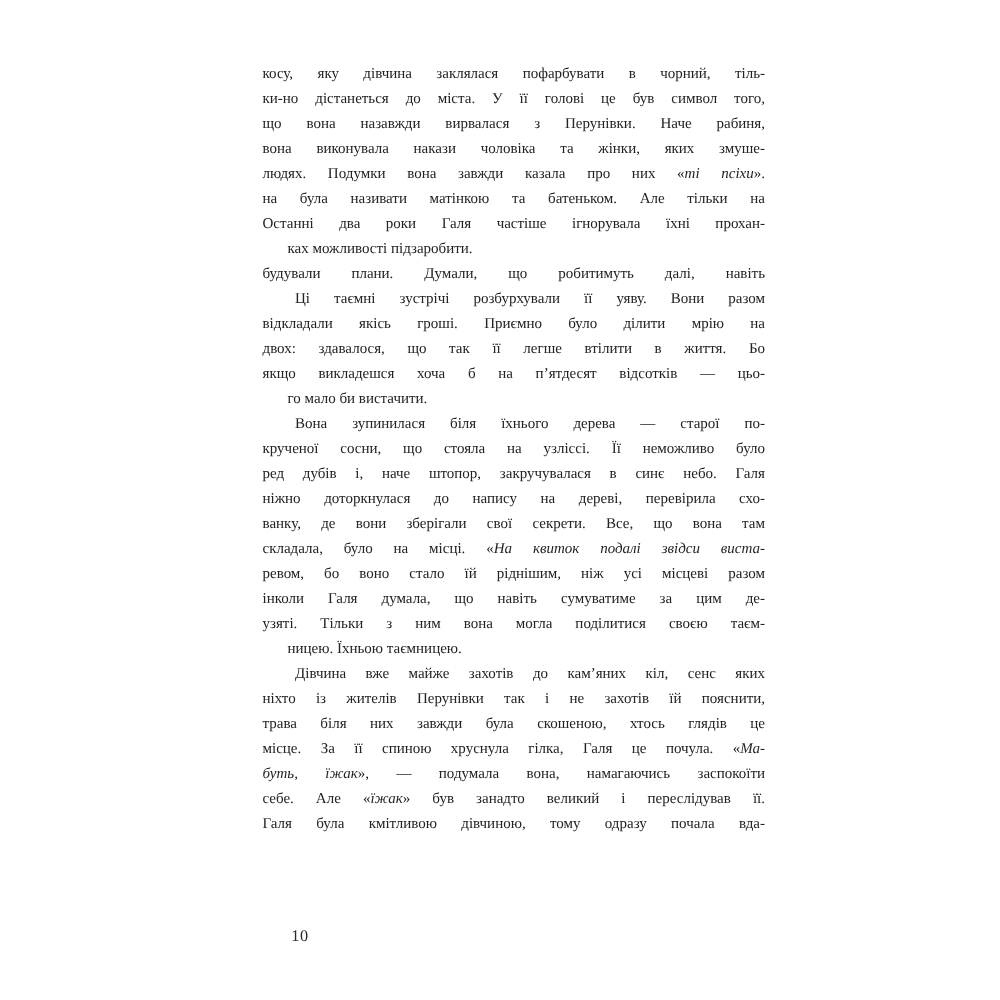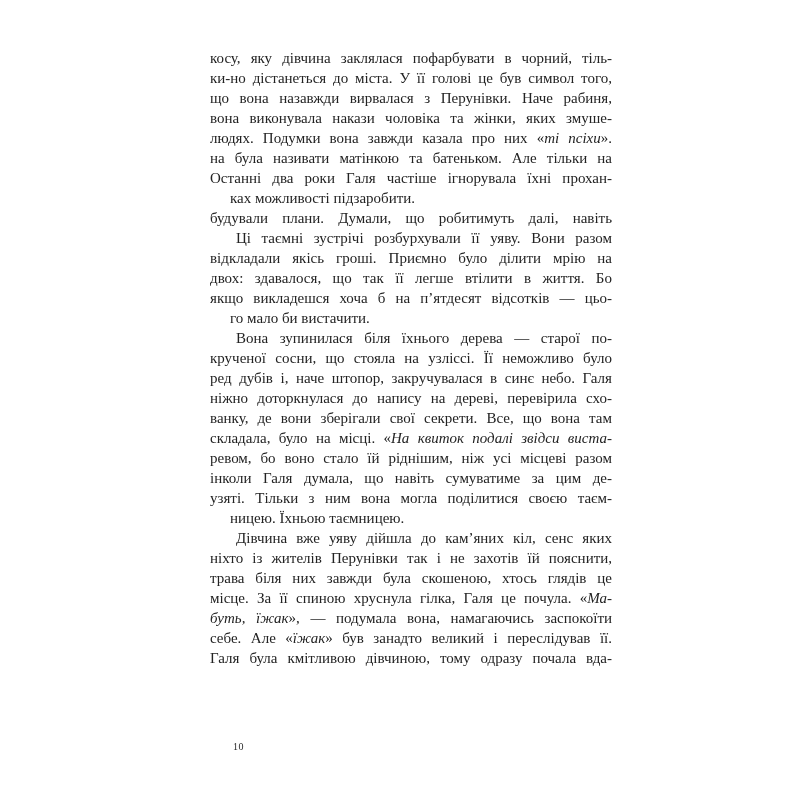--- a/index.html
+++ b/index.html
@@ -14,38 +14,38 @@
     background: #ffffff;
     font-family: "Liberation Serif", "DejaVu Serif", serif;
     color: #232323;
     overflow: hidden;
   }
   .text-column {
     position: absolute;
     left: 210px;
     top: 48px;
     width: 402px;
-    font-size: 15px;
+    font-size: 12px;
     line-height: 20px;
   }
   .para { margin: 0; padding: 0; }
   .line {
     text-align: justify;
     text-align-last: justify;
     height: 20px;
     overflow: visible;
   }
   .line.lastline { text-align-last: left; margin-left: 20px; }
   .line.indent { text-indent: 26px; }
   .it { font-style: italic; }
   .page-number {
     position: absolute;
     left: 233px;
     top: 741px;
-    font-size: 10px;
+    font-size: 13px;
     letter-spacing: 0.6px;
     color: #2a2a2a;
   }
 </style>
 </head>
 <body>
 
 <div class="book-page">
   <div class="text-column">
       <div class="para">
@@ -72,21 +72,21 @@
         <div class="line"><span>ред дубів і, наче штопор, закручувалася в синє небо. Галя</span></div>
         <div class="line"><span>ніжно доторкнулася до напису на дереві, перевірила схо-</span></div>
         <div class="line"><span>ванку, де вони зберігали свої секрети. Все, що вона там</span></div>
         <div class="line"><span>складала, було на місці. «</span><span class="it">На квиток подалі звідси виста-</span></div>
         <div class="line"><span>ревом, бо воно стало їй ріднішим, ніж усі місцеві разом</span></div>
         <div class="line"><span>інколи Галя думала, що навіть сумуватиме за цим де-</span></div>
         <div class="line"><span>узяті. Тільки з ним вона могла поділитися своєю таєм-</span></div>
         <div class="line lastline"><span>ницею. Їхньою таємницею.</span></div>
       </div>
       <div class="para">
-        <div class="line indent"><span>Дівчина вже уяву дійшла до кам’яних кіл, сенс яких</span></div>
+        <div class="line indent"><span>Дівчина вже майже захотів до кам’яних кіл, сенс яких</span></div>
         <div class="line"><span>ніхто із жителів Перунівки так і не захотів їй пояснити,</span></div>
         <div class="line"><span>трава біля них завжди була скошеною, хтось глядів це</span></div>
         <div class="line"><span>місце. За її спиною хруснула гілка, Галя це почула. «</span><span class="it">Ма-</span></div>
         <div class="line"><span class="it">буть, їжак</span><span>», — подумала вона, намагаючись заспокоїти</span></div>
         <div class="line"><span>себе. Але «</span><span class="it">їжак</span><span>» був занадто великий і переслідував її.</span></div>
         <div class="line"><span>Галя була кмітливою дівчиною, тому одразу почала вда-</span></div>
       </div>
     </div>
   <div class="page-number">10</div>
 </div>

